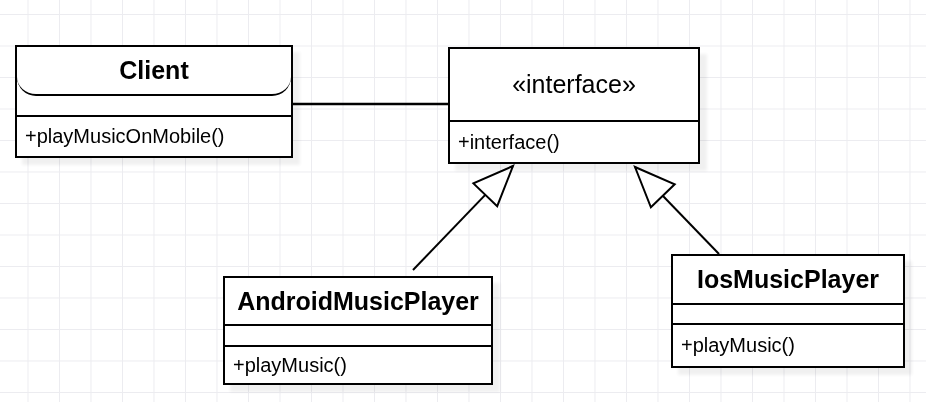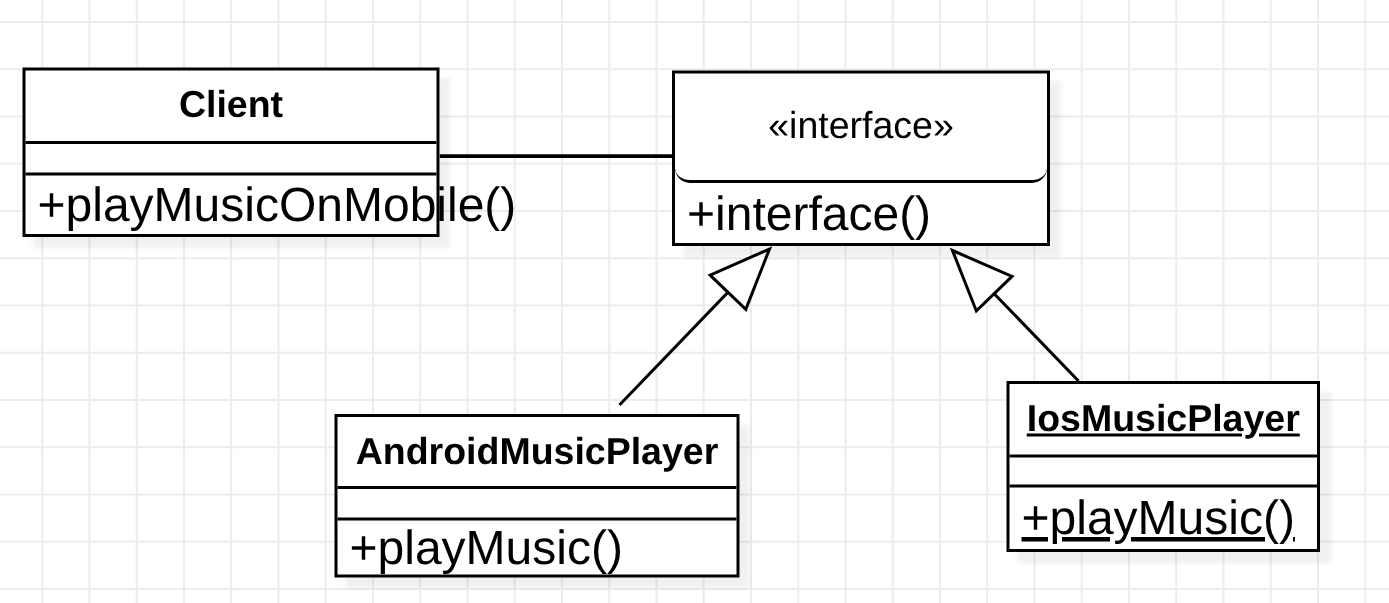--- a/index.html
+++ b/index.html
@@ -52,34 +52,34 @@
     font-weight: normal;
   }
   .uml-attrs {
     flex: 0 0 auto;
     border-bottom: 2px solid #000000;
   }
   .uml-methods {
     flex: 1 1 auto;
     display: flex;
     align-items: center;
-    font-size: 32px;
+    font-size: 20px;
     padding-left: 8px;
     white-space: nowrap;
   }
   
   .box-client  { left: 15px;  top: 45px;  width: 278px; height: 113px; }
-  .box-client .uml-title   { height: 47px; }
+  .box-client .uml-title   { height: 47px; border-radius: 19px; }
   .box-client .uml-attrs   { height: 19px; }
   .box-mobile  { left: 448px; top: 47px;  width: 252px; height: 117px; }
-  .box-mobile .uml-title   { height: 71px; border-radius: 10px; }
+  .box-mobile .uml-title   { height: 71px; }
   .box-android { left: 223px; top: 276px; width: 270px; height: 109px; }
   .box-android .uml-title  { height: 46px; }
   .box-android .uml-attrs  { height: 19px; }
-  .box-ios     { left: 671px; top: 254px; width: 209px; height: 114px; text-decoration: underline; }
+  .box-ios     { left: 671px; top: 254px; width: 234px; height: 114px; }
   .box-ios .uml-title      { height: 47px; }
   .box-ios .uml-attrs      { height: 18px; }
 </style>
 </head>
 <body>
 
 <div class="canvas">
 
   <svg class="edges" viewBox="0 0 926 402" xmlns="http://www.w3.org/2000/svg">
 

